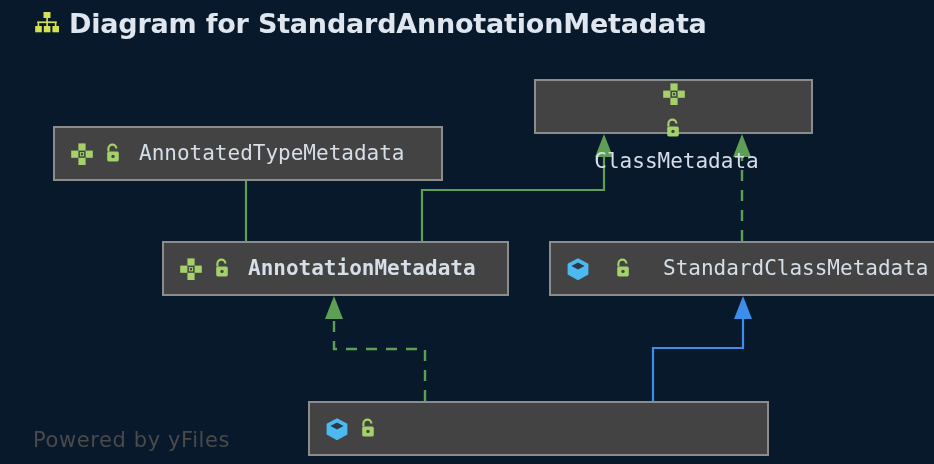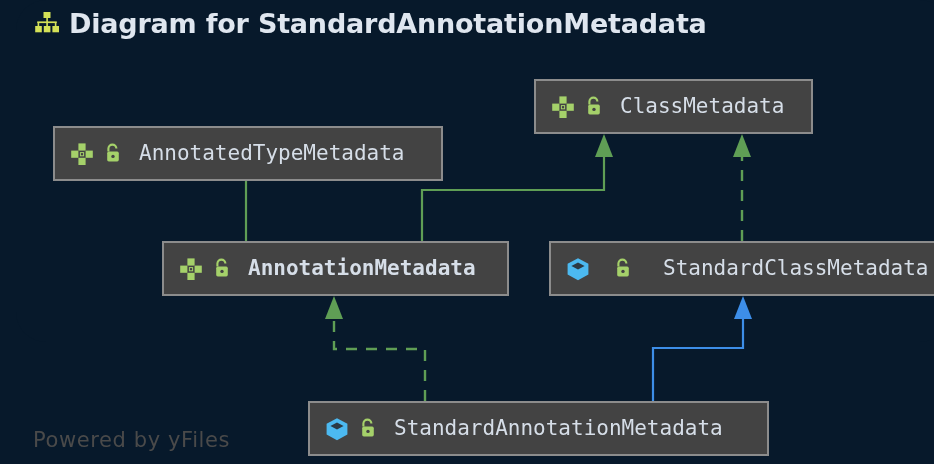--- a/index.html
+++ b/index.html
@@ -82,21 +82,21 @@
   .node .node-label {
     font-family: "DejaVu Sans Mono", monospace;
     font-size: 21px;
     color: #d6dee8;
     white-space: nowrap;
     margin-left: 6px;
     line-height: 1;
   }
 
   #node-annotatedtypemetadata { left: 37px;  top: 79px;  width: 390px; height: 55px; margin-top: 47px; }
-  #node-classmetadata         { left: 518px; top: 79px;  width: 279px; height: 55px; }
+  #node-classmetadata         { left: 518px; top: 79px;  width: 279px; height: 55px; flex-direction: column; }
   #node-annotationmetadata    { left: 146px; top: 241px; width: 347px; height: 55px; font-weight: bold; }
   #node-standardclassmetadata { left: 533px; top: 241px; width: 388px; height: 55px; gap: 24px; }
   #node-standardannotationmetadata { left: 292px; top: 401px; width: 461px; height: 55px; }
 
   
   .watermark {
     position: absolute;
     left: 17px;
     top: 430px;
     font-family: "DejaVu Sans", sans-serif;
@@ -230,18 +230,17 @@
   <div class="node" id="node-standardannotationmetadata">
     <svg class="glyph" width="26" height="26" viewBox="0 0 26 26">
       <path d="M 13 2.2 L 23.4 7.8 L 23.4 18.6 L 13 24.2 L 2.6 18.6 L 2.6 7.8 Z" fill="#4cb9f0"></path>
       <path d="M 13 6.4 L 19.6 9.9 L 13 13.4 L 6.4 9.9 Z" fill="#2b3a45"></path>
     </svg>
     <svg class="lock" width="20" height="24" viewBox="0 0 20 24">
       <path d="M 5.4 9.5 L 5.4 6.6 A 4 4 0 0 1 13.4 6.6" fill="none" stroke="#a5d16a" stroke-width="2.1"></path>
       <rect x="4.2" y="9.6" width="11.6" height="9.8" rx="1.6" fill="#a5d16a"></rect>
       <circle cx="10" cy="14.4" r="1.7" fill="#434343"></circle>
     </svg>
-    <span class="node-label">StandardAnnotationMetadata</span>
   </div>
 
   <div class="watermark">Powered by yFiles</div>
 
 </div>
 
 </body></html>

